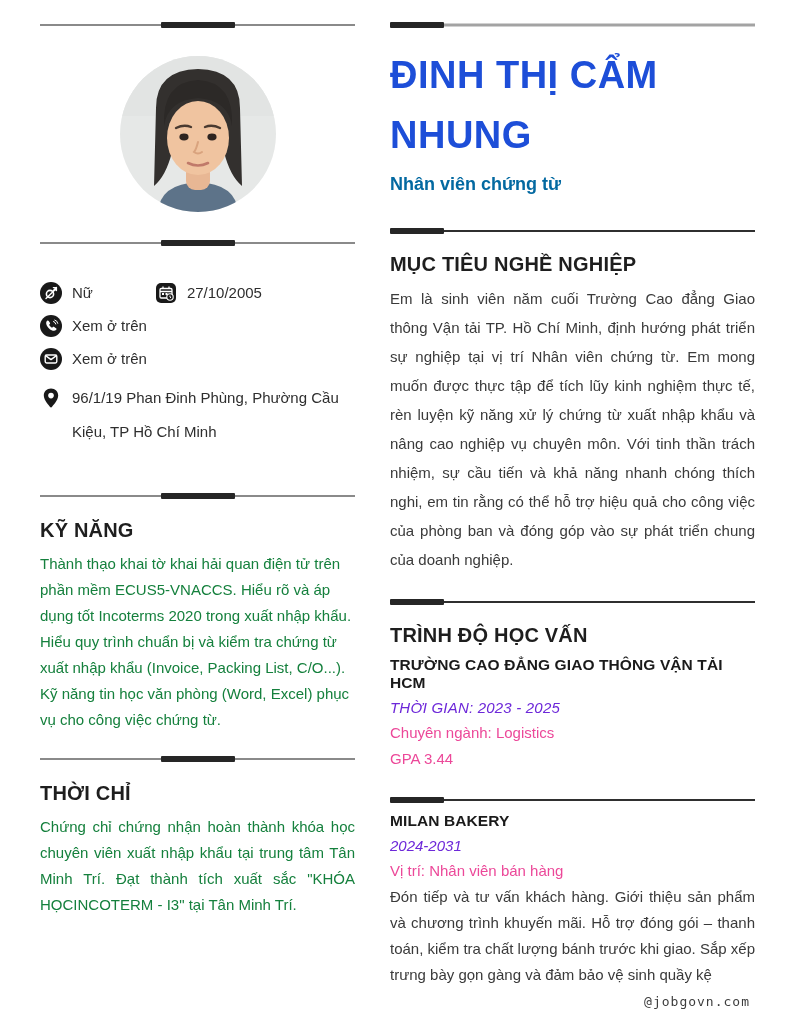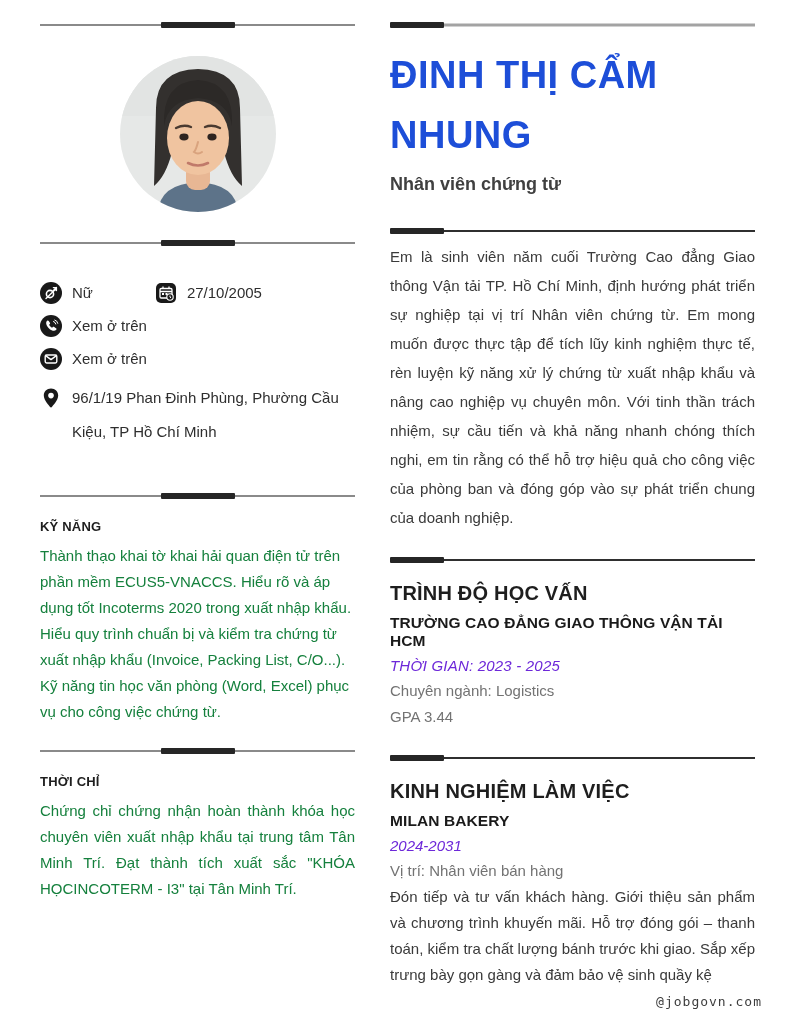--- a/index.html
+++ b/index.html
@@ -53,51 +53,51 @@
   .contact-pair.second { margin-left: 62px; }
   .cicon { width: 22px; height: 22px; flex: 0 0 22px; margin-right: 10px; margin-top: 0px; }
   .cicon svg { display: block; width: 22px; height: 22px; }
   .cval { font-size: 15px; line-height: 22px; color: #2e2e2e; }
   .cval.multi { line-height: 34px; }
 
   .sec-hr { margin-top: 44px; }
   .sec-hr.cert { margin-top: 23px; }
   h2.left-head {
     margin-top: 20px;
-    font-size: 13px; font-weight: 700; color: #1e1e1e; letter-spacing: .2px;
+    font-size: 20px; font-weight: 700; color: #1e1e1e; letter-spacing: .2px;
   }
   .left-body { margin-top: 9px; font-size: 15px; line-height: 26px; color: #15803d; }
   .left-body.justify { text-align: justify; }
 
   
   .name {
     margin-top: 17px;
     font-size: 38px; line-height: 60px; font-weight: 700; color: #1d4ed8;
     letter-spacing: .5px;
   }
-  .jobtitle { margin-top: 9px; font-size: 18px; font-weight: 700; color: #404040; }
+  .jobtitle { margin-top: 9px; font-size: 18px; font-weight: 700; color: #0369a1; }
   .rhr-sub { margin-top: 33px; }
   h2.right-head {
     margin-top: 19px;
     font-size: 20px; font-weight: 700; color: #1e1e1e; letter-spacing: .2px;
   }
   .right-body {
     margin-top: 8px; font-size: 15px; line-height: 29px; color: #3a3a3a;
     text-align: justify;
   }
   .rhr-sec { margin-top: 25px; }
   .entry-org { margin-top: 9px; font-size: 15.5px; font-weight: 700; color: #1a1a1a; letter-spacing: .1px; }
   .entry-time { margin-top: 4px; font-size: 15px; font-style: italic; color: #6d28d9; line-height: 24px; }
   .entry-time.caps { letter-spacing: .2px; }
-  .entry-line { font-size: 15px; line-height: 26px; color: #737373; }
+  .entry-line { font-size: 15px; line-height: 26px; color: #ec4899; }
   .entry-desc { font-size: 15px; line-height: 26px; color: #3a3a3a; text-align: justify; }
 
   
   .watermark {
-    position: absolute; right: 28px; bottom: 12px;
+    position: absolute; right: 40px; bottom: 12px;
     font-family: "DejaVu Sans Mono", "Liberation Mono", monospace;
     font-size: 13px; color: #3d3d3d; letter-spacing: 1px;
   }
 </style>
 </head>
 <body>
 
 <div class="page">
 
   <div class="col-left">
@@ -230,37 +230,37 @@
         <span class="bar"></span>
     </div>
 
     <h1 class="name">ĐINH THỊ CẨM NHUNG</h1>
     <div class="jobtitle">Nhân viên chứng từ</div>
 
     <div class="hr-left dark rhr-sub">
       <span class="line"></span>
         <span class="bar"></span>
     </div>
+    <h2 class="right-head">MỤC TIÊU NGHỀ NGHIỆP</h2>
     <p class="right-body">Em là sinh viên năm cuối Trường Cao đẳng Giao thông Vận tải TP. Hồ Chí Minh, định hướng phát triển sự nghiệp tại vị trí Nhân viên chứng từ. Em mong muốn được thực tập để tích lũy kinh nghiệm thực tế, rèn luyện kỹ năng xử lý chứng từ xuất nhập khẩu và nâng cao nghiệp vụ chuyên môn. Với tinh thần trách nhiệm, sự cầu tiến và khả năng nhanh chóng thích nghi, em tin rằng có thể hỗ trợ hiệu quả cho công việc của phòng ban và đóng góp vào sự phát triển chung của doanh nghiệp.</p>
 
     <div class="hr-left dark rhr-sec">
       <span class="line"></span>
         <span class="bar"></span>
     </div>
     <h2 class="right-head">TRÌNH ĐỘ HỌC VẤN</h2>
     <div class="entry-org">TRƯỜNG CAO ĐẲNG GIAO THÔNG VẬN TẢI HCM</div>
     <div class="entry-time caps">THỜI GIAN: 2023 - 2025</div>
     <div class="entry-line">Chuyên ngành: Logistics</div>
     <div class="entry-line">GPA 3.44</div>
 
     <div class="hr-left dark rhr-sec">
       <span class="line"></span>
         <span class="bar"></span>
     </div>
-    <h2 class="right-head">KINH NGHIỆM LÀM VIỆC</h2>
     <div class="entry-org">MILAN BAKERY</div>
     <div class="entry-time">2024-2031</div>
     <div class="entry-line">Vị trí: Nhân viên bán hàng</div>
     <p class="entry-desc">Đón tiếp và tư vấn khách hàng. Giới thiệu sản phẩm và chương trình khuyến mãi. Hỗ trợ đóng gói – thanh toán, kiểm tra chất lượng bánh trước khi giao. Sắp xếp trưng bày gọn gàng và đảm bảo vệ sinh quầy kệ</p>
 
   </div>
 </div>
 
 <div class="watermark">@jobgovn.com</div>
 

